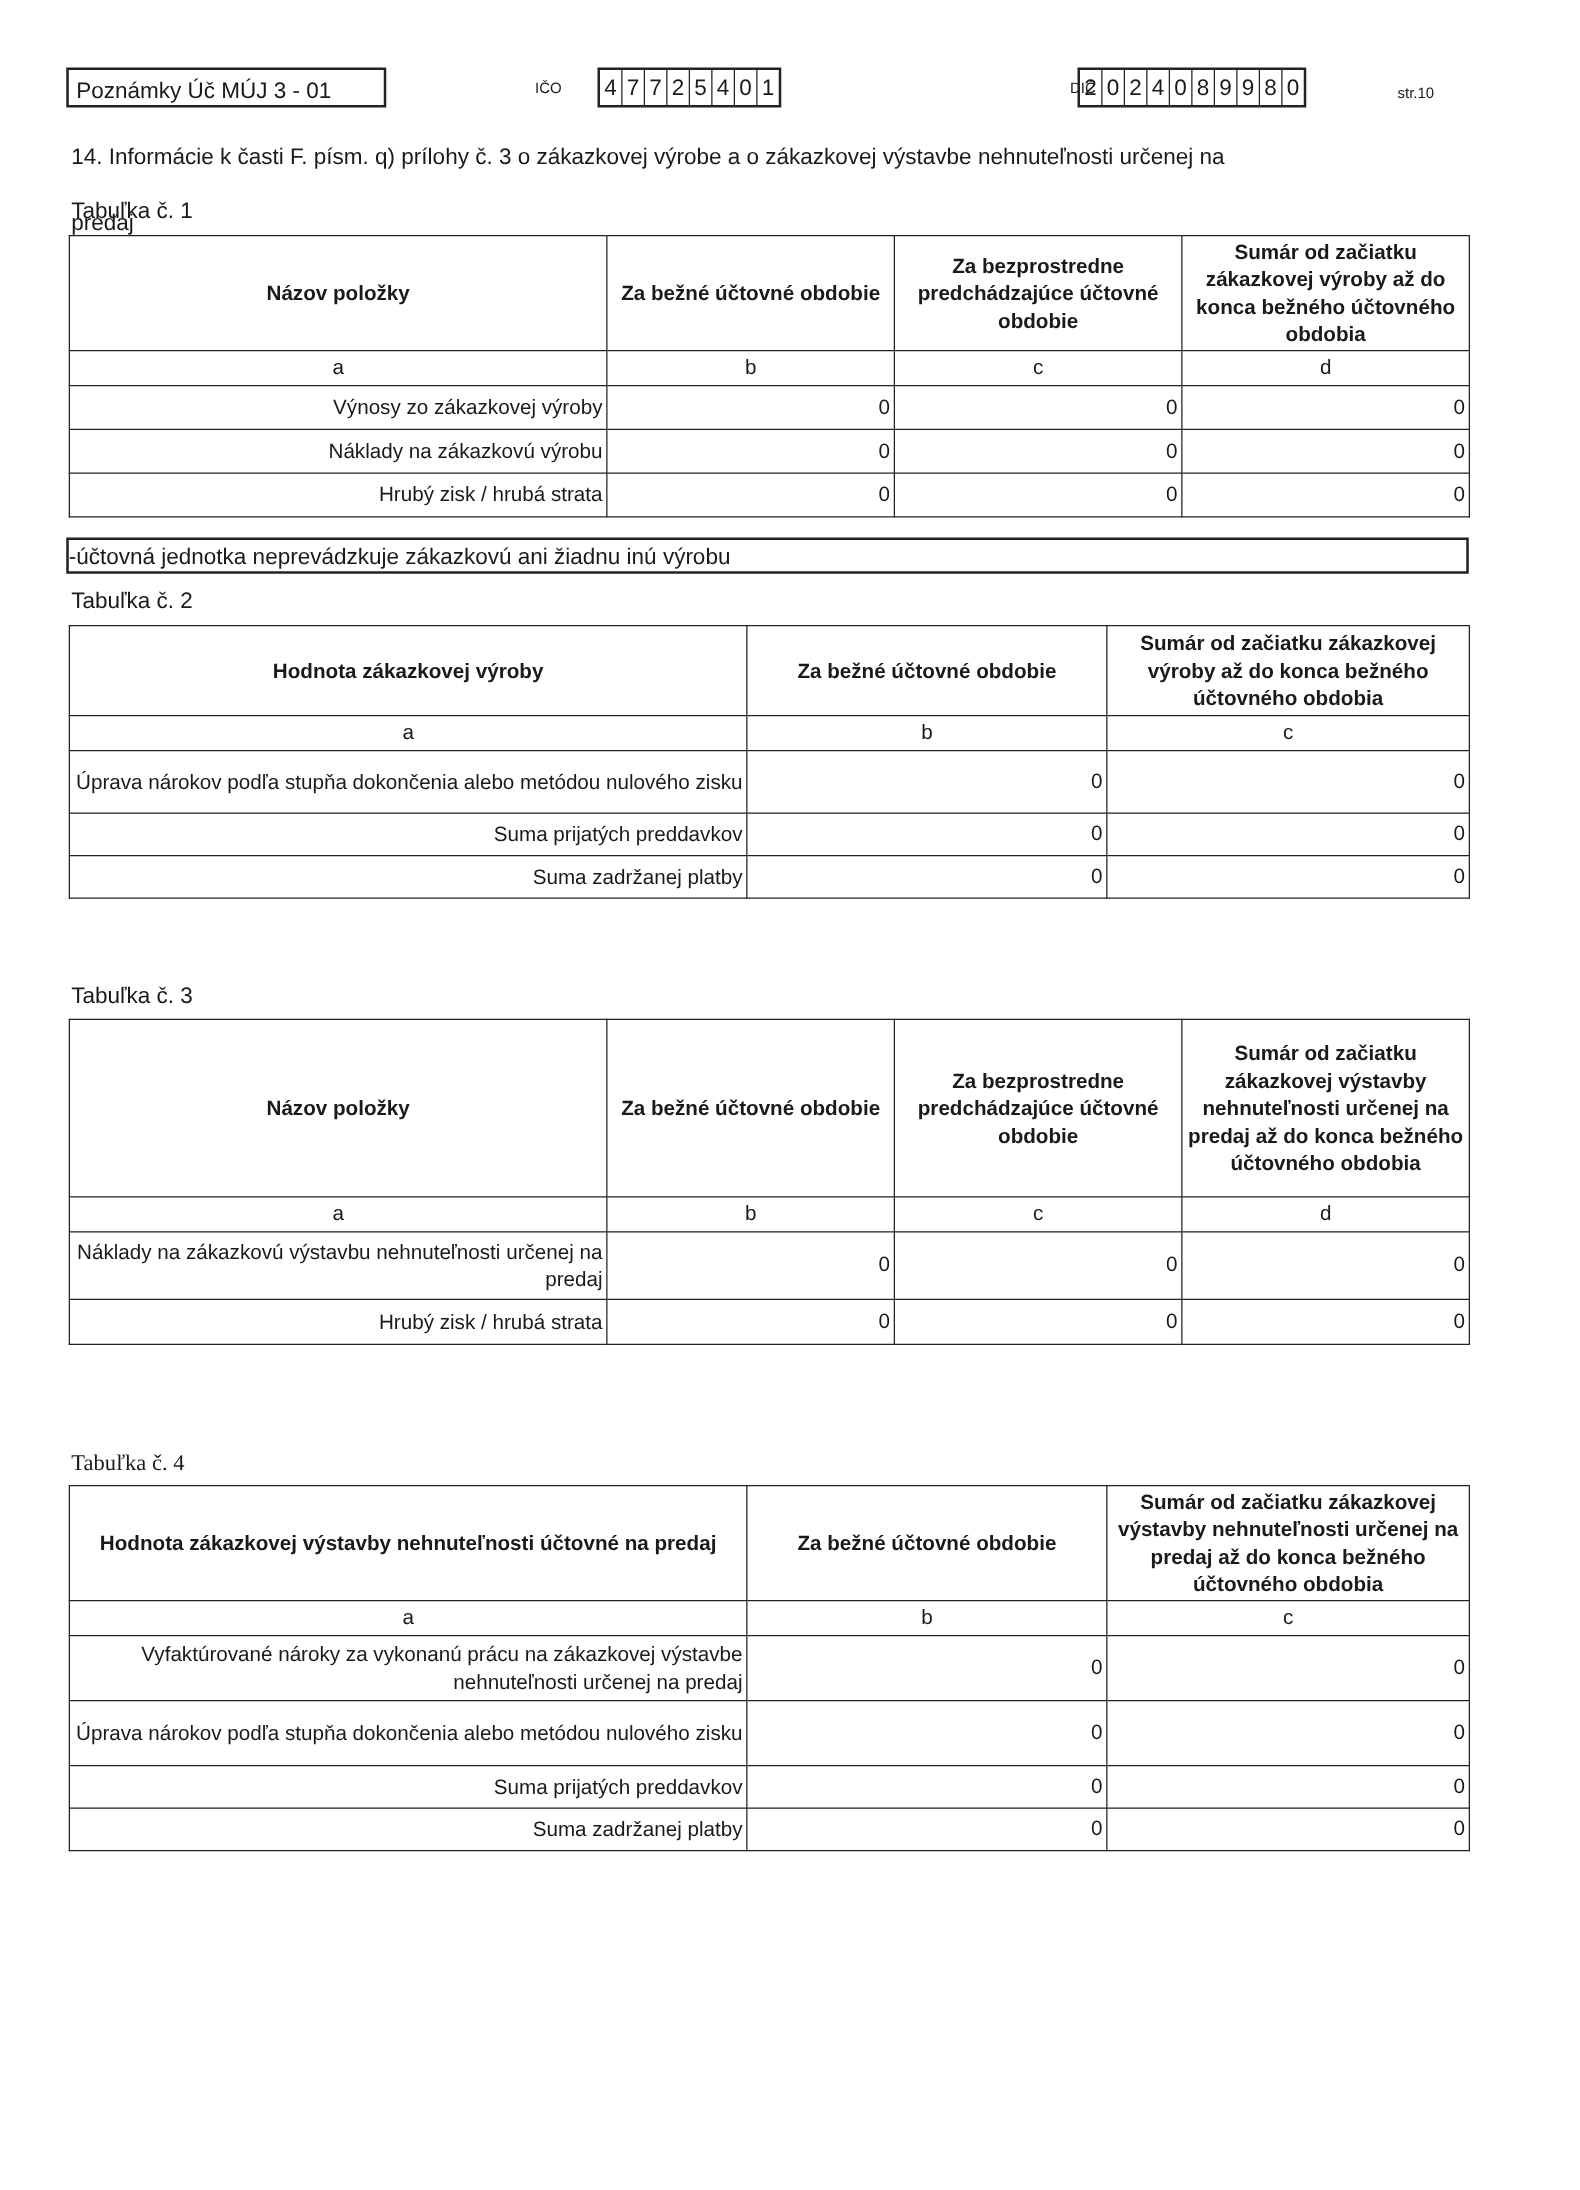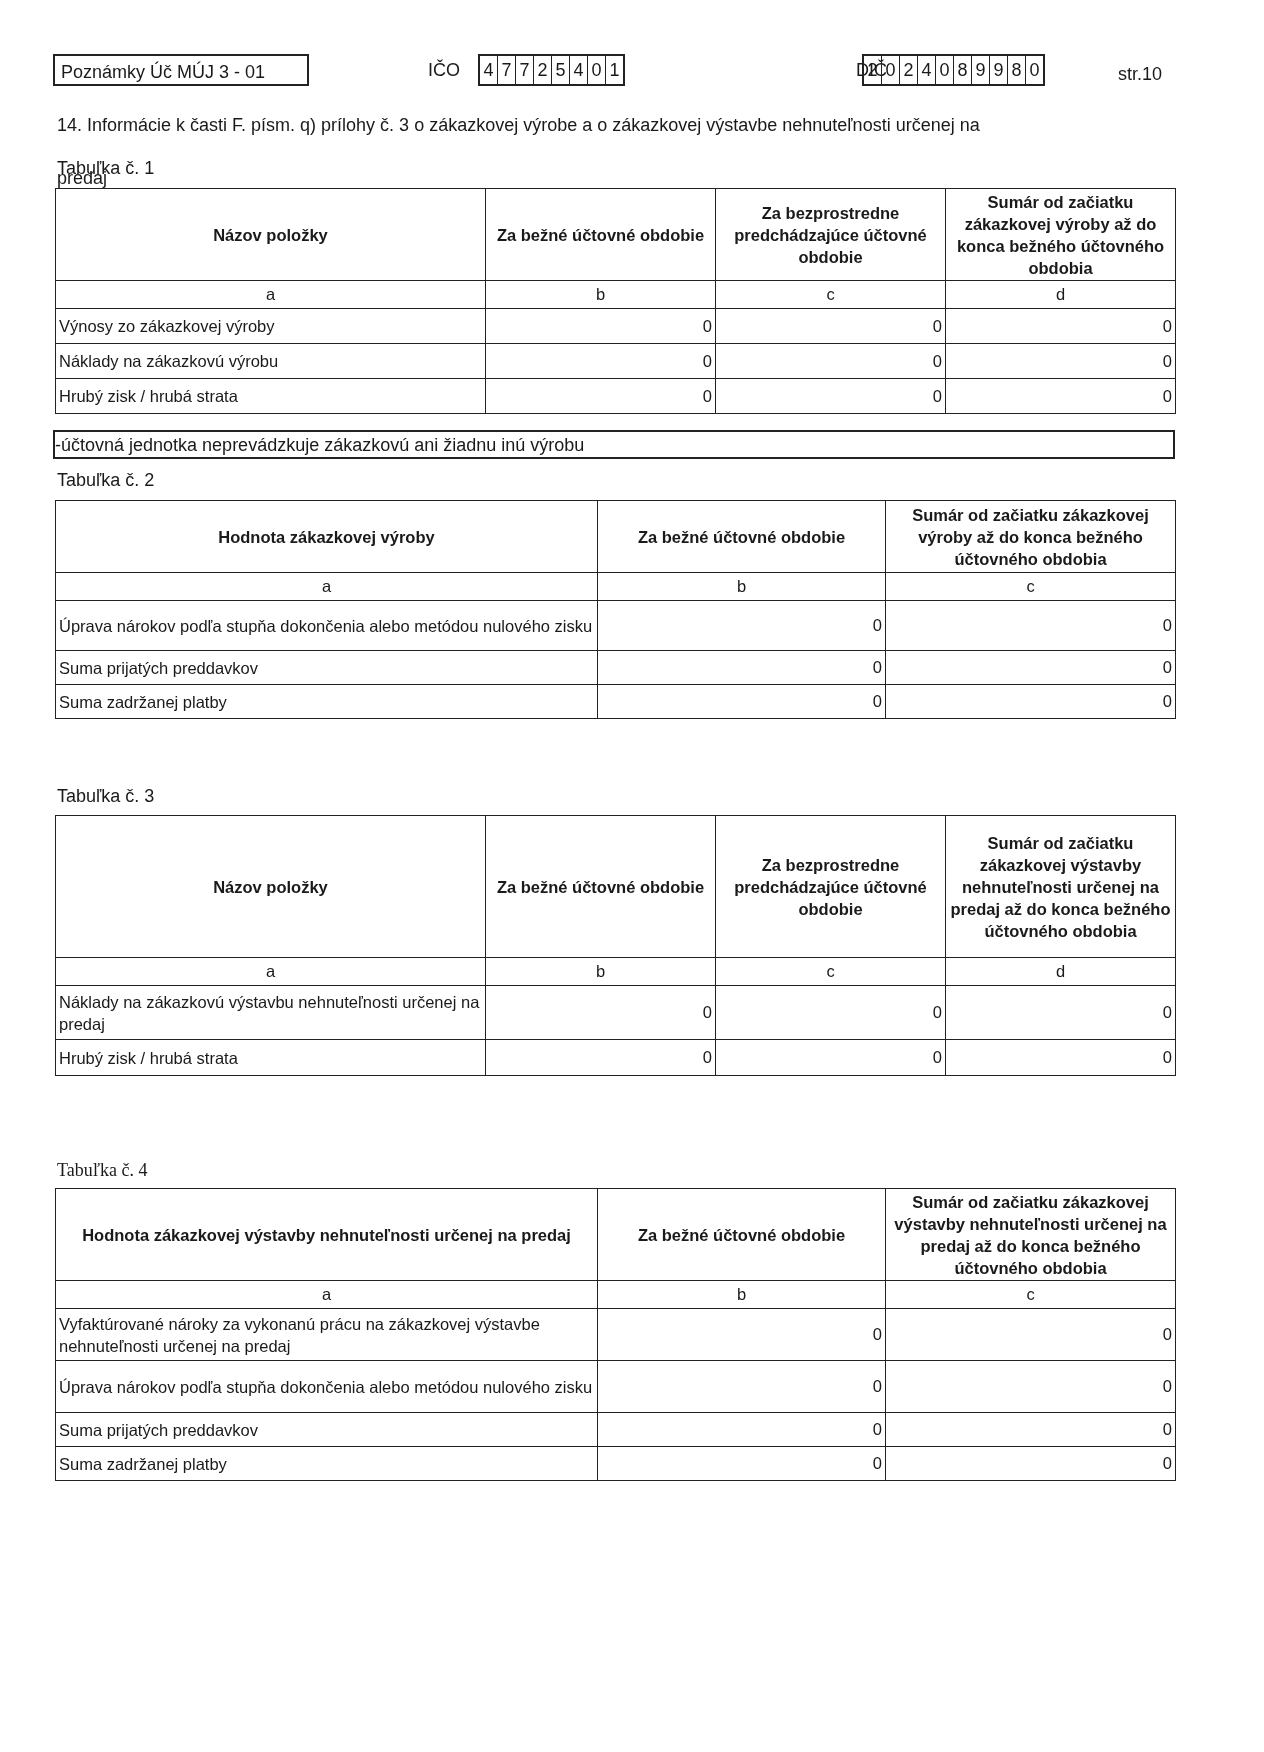--- a/index.html
+++ b/index.html
@@ -11,34 +11,34 @@
   .boxed-label {
     border: 2px solid #222; font-size: 18px; padding: 0 6px; height: 32px;
     line-height: 32px; box-sizing: border-box; background: #fff;
   }
   .digits { display: flex; border: 2px solid #222; height: 32px; box-sizing: border-box; }
   .digits span {
     width: 17px; text-align: center; font-size: 18px; line-height: 28px;
     border-right: 1px solid #222;
   }
   .digits span:last-child { border-right: none; }
-  .lbl { font-size: 18px; line-height: 32px; }
+  .lbl { font-size: 12px; line-height: 32px; }
   .section-title { font-size: 18px; line-height: 21px; }
   .tcap { font-size: 18px; }
   table.doc {
     border-collapse: collapse; table-layout: fixed; position: absolute;
     font-size: 16.5px;
   }
   table.doc td, table.doc th {
     border: 1.5px solid #222; padding: 0 3px; vertical-align: middle;
   }
   table.doc th { font-weight: bold; text-align: center; line-height: 22px; }
   table.doc td.letter { text-align: center; }
   table.doc td.num { text-align: right; }
-  table.doc td.name { text-align: left; line-height: 22px; }
+  table.doc td.name { text-align: right; line-height: 22px; }
   .note-box {
     border: 2px solid #222; font-size: 18px; height: 29px; line-height: 27px;
     box-sizing: border-box; padding-left: 0;
   }
 </style>
 </head>
 <body>
 
 <div class="abs boxed-label" style="left:53px; top:54px; width:256px;">Poznámky Úč MÚJ 3 - 01</div>
 
@@ -189,21 +189,21 @@
 
 <div class="abs tcap" style="left:57px; top:1160px;font-family:Liberation Serif, serif;">Tabuľka č. 4</div>
 <table class="doc" style="left:55px; top:1188px; width:1120px;">
   <colgroup>
       <col style="width:542px">
       <col style="width:288px">
       <col style="width:290px">
     </colgroup>
   <tbody>
       <tr style="height:92px">
-    <th>Hodnota zákazkovej výstavby nehnuteľnosti určenej na predaj</th>
+    <th>Hodnota zákazkovej výstavby nehnuteľnosti účtovné na predaj</th>
     <th>Za bežné účtovné obdobie</th>
     <th>Sumár od začiatku zákazkovej výstavby nehnuteľnosti určenej na predaj až do konca bežného účtovného obdobia</th>
   </tr>
   <tr style="height:28px">
     <td class="letter">a</td>
     <td class="letter">b</td>
     <td class="letter">c</td>
   </tr>
   <tr style="height:52px">
     <td class="name">Vyfaktúrované nároky za vykonanú prácu na zákazkovej výstavbe nehnuteľnosti určenej na predaj</td>

